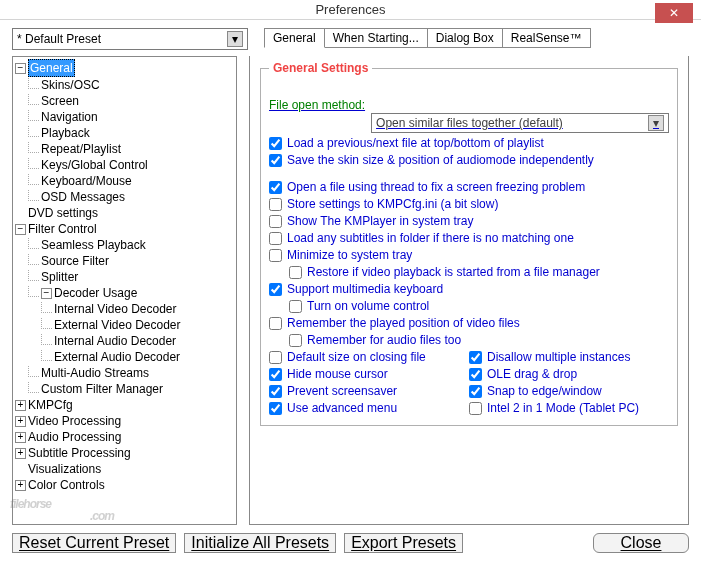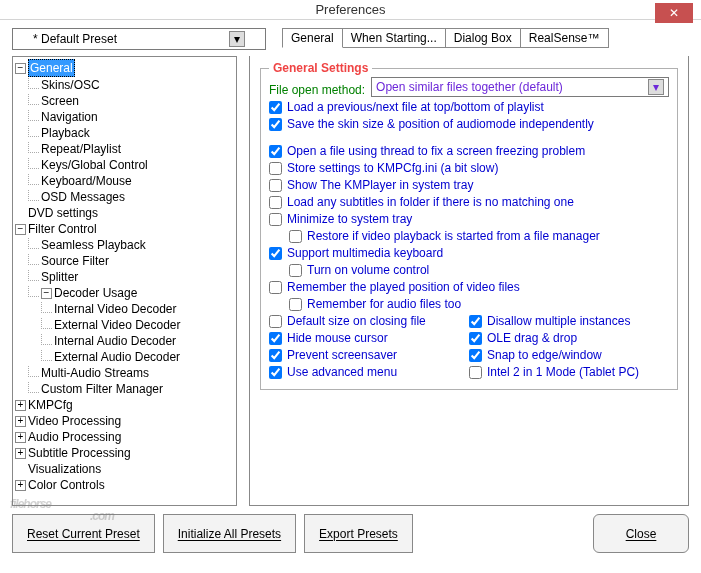--- a/index.html
+++ b/index.html
@@ -8,21 +8,21 @@
 
 .titlebar { height: 20px; background: #fff; display: flex; align-items: center; justify-content: center; position: relative; border-bottom: 1px solid #d4d4d4; }
 .titlebar .title { font-size: 13px; color: #333; }
 .titlebar .close-btn { position: absolute; right: 8px; top: 3px; width: 38px; height: 20px; background: #c75050; color: #fff; display: flex; align-items: center; justify-content: center; font-size: 13px; cursor: pointer; }
 
 
 .content { padding: 8px 12px 12px 12px; height: calc(100% - 28px); display: flex; flex-direction: column; }
 
 
 .top-row { display: flex; gap: 12px; margin-bottom: 6px; align-items: flex-start; }
-.preset-select { width: 254px; height: 22px; border: 1px solid #7a7a7a; background: #fff; display: flex; align-items: center; padding: 0 20px; justify-content: space-between; }
+.preset-select { width: 236px; height: 22px; border: 1px solid #7a7a7a; background: #fff; display: flex; align-items: center; padding: 0 4px; justify-content: space-between; }
 .preset-select .dropdown-btn { width: 16px; height: 16px; border: 1px solid #888; background: #ddd; display: flex; align-items: center; justify-content: center; }
 
 
 .tabs { display: flex; margin-left: 4px; }
 .tab { border: 1px solid #888; padding: 2px 8px; background: #fff; font-size: 12px; cursor: pointer; margin-right: -1px; position: relative; }
 .tab.active { border-bottom: 1px solid #fff; z-index: 2; }
 
 
 .main { flex: 1; display: flex; gap: 12px; min-height: 0; }
 
@@ -35,35 +35,35 @@
 .tree-children { list-style: none; padding-left: 13px; }
 .tree-item.selected .label-sel { background: #3399ff; color: #fff; border: 1px dotted #000; padding: 0 1px; }
 
 .tree-children .tree-item::before { content: ""; display: inline-block; width: 10px; height: 10px; border-left: 1px dotted #aaa; border-bottom: 1px dotted #aaa; margin-right: 2px; margin-bottom: 4px; flex-shrink: 0; }
 
 
 .settings-panel { flex: 1; border: 1px solid #888; border-top: none; padding: 6px 10px 10px 10px; overflow: hidden; position: relative; }
 .group-box { border: 1px solid #b0b0b0; padding: 6px 8px 8px 8px; position: relative; }
 .group-title { position: absolute; top: -8px; left: 8px; background: #fff; padding: 0 4px; color: #ef4444; font-weight: bold; font-size: 12px; }
 
-.field-row { display: flex; align-items: flex-end; margin: 2px 0; color: #0000d0; }
+.field-row { display: flex; align-items: center; margin: 2px 0; color: #0000d0; text-decoration: underline; }
 .field-label { color: #008000; margin-right: 6px; }
-.combo { flex: 1; border: 1px solid #7a7a7a; height: 20px; display: flex; align-items: center; padding: 0 4px; color: #6d28d9; justify-content: space-between; background: #fff; }
+.combo { flex: 1; border: 1px solid #7a7a7a; height: 20px; display: flex; align-items: center; padding: 0 4px; color: #404040; justify-content: space-between; background: #fff; margin-top: 36px; }
 .combo .dropdown-btn { width: 16px; height: 16px; border: 1px solid #888; background: #ddd; display: flex; align-items: center; justify-content: center; }
 .cb-row { display: flex; align-items: center; line-height: 17px; color: #0000d0; }
 .cb-row input[type=checkbox] { margin-right: 5px; }
 .cb-row .lbl { cursor: default; }
 .indent { margin-left: 20px; align-items: center; }
 .gap { height: 10px; }
 .two-col { display: flex; }
 .two-col .col { flex: 1; }
 
 
 .bottom-row { display: flex; gap: 8px; margin-top: 8px; align-items: center; }
-.btn { border: 1px solid #888; background: #f3f3f3; height: 39px; padding: 0 14px; cursor: pointer; font-size: 12px; display: flex; align-items: center; }
+.btn { border: 1px solid #888; background: #f3f3f3; height: 20px; padding: 0 6px; cursor: pointer; font-size: 16px; display: flex; align-items: center; }
 .btn.u { text-decoration: underline; text-underline-offset: 2px; }
 .spacer { flex: 1; }
 .btn.close { width: 96px; justify-content: center; border-radius: 6px; }
 
 
 .watermark { position: absolute; left: 10px; bottom: 50px; font-size: 26px; color: rgba(120,120,120,0.35); font-weight: bold; font-style: italic; letter-spacing: -1px; pointer-events: none; z-index: 5; }
 .watermark .sub { font-size: 12px; display: block; margin-top: -6px; margin-left: 80px; }
 
 
 .tree-panel::-webkit-scrollbar { width: 16px; }

